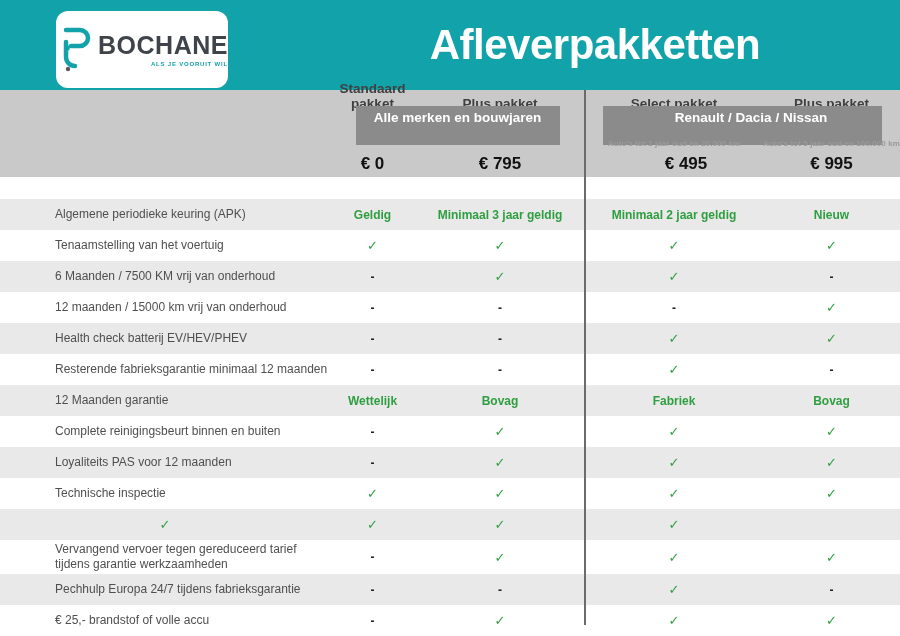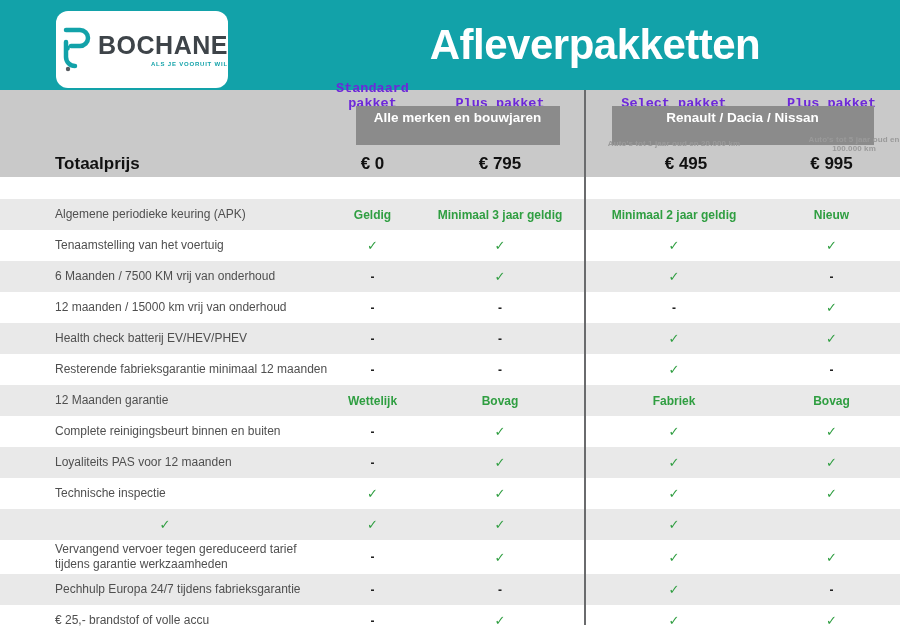--- a/index.html
+++ b/index.html
@@ -36,41 +36,41 @@
   
   .head-band{
     position:absolute;left:0;top:90px;width:900px;height:87px;
     background:#C9C9C9;
     display:grid;
     grid-template-columns:330px 85px 170px 178px 137px;
     grid-template-rows:23px 24px 13px 27px;
   }
   .pkg-name{
     align-self:end;text-align:center;
-    font-size:13.5px;font-weight:bold;color:#6d28d9;padding-bottom:2px;font-family:Liberation Mono, monospace;
+    font-size:13.5px;font-weight:bold;color:#404040;padding-bottom:2px;
   }
   .pkg-name.c1{grid-column:2;grid-row:1;}
   .pkg-name.c2{grid-column:3;grid-row:1;}
   .pkg-name.c3{grid-column:4;grid-row:1;}
   .pkg-name.c4{grid-column:5;grid-row:1;}
   .badge-wrap{grid-row:2;display:flex;align-items:center;justify-content:center;}
   .badge-wrap.g1{grid-column:2 / span 2;}
   .badge-wrap.g2{grid-column:4 / span 2;}
   .badge{
     background:#8B8B8B;color:#ffffff;font-weight:bold;font-size:13.5px;
     height:39px;line-height:23px;text-align:center;
   }
   .badge.g1{width:204px;}
-  .badge.g2{width:262px;}
+  .badge.g2{width:262px;padding-left:17px;}
   .pkg-sub{
     grid-row:3;align-self:center;text-align:center;
     font-size:8px;font-weight:bold;color:#9a9a9a;letter-spacing:0.1px;
   }
   .pkg-sub.c3{grid-column:4;}
-  .pkg-sub.c4{grid-column:5;margin-left:45px;}
+  .pkg-sub.c4{grid-column:5;}
   .total-label{
     grid-column:1;grid-row:4;align-self:center;
     padding-left:55px;font-size:17px;font-weight:bold;color:#111111;
   }
   .price{
     grid-row:4;align-self:center;text-align:center;
     font-size:17px;font-weight:bold;color:#111111;
   }
   .price.c1{grid-column:2;}
   .price.c2{grid-column:3;}
@@ -128,21 +128,20 @@
   <div class="badge-wrap g1">
     <div class="badge g1">Alle merken en bouwjaren</div>
   </div>
   <div class="badge-wrap g2">
     <div class="badge g2">Renault / Dacia / Nissan</div>
   </div>
 
   <div class="pkg-sub c3">Auto's tot 1 jaar oud en 20.000 km</div>
   <div class="pkg-sub c4">Auto's tot 5 jaar oud en 100.000 km</div>
 
-  <div class="total-label">Totaalprijs</div>
   <div class="price c1">€ 0</div>
   <div class="price c2">€ 795</div>
   <div class="price c3">€ 495</div>
   <div class="price c4">€ 995</div>
 </div>
 
 <div class="rows">
   <div class="row">
     <div class="cell-label">Algemene periodieke keuring (APK)</div>
     <div class="cell-val gtext">Geldig</div>

